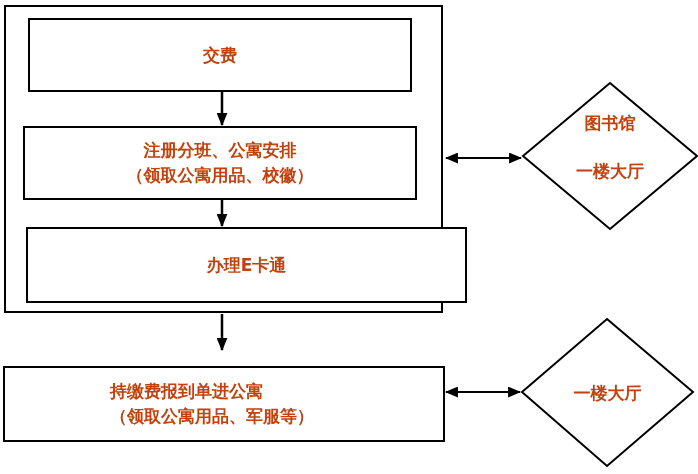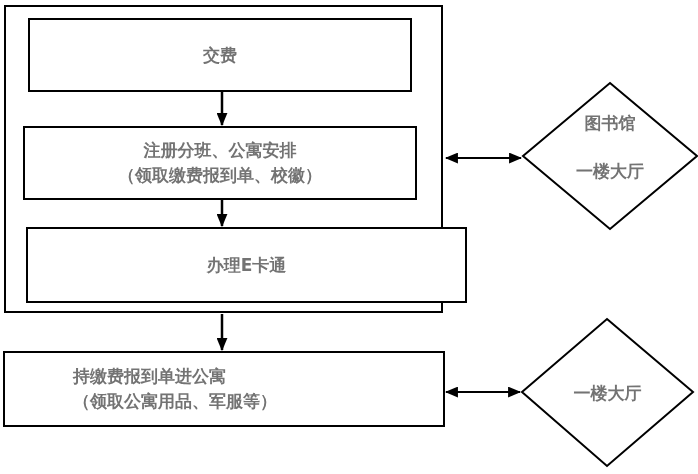--- a/index.html
+++ b/index.html
@@ -5,21 +5,21 @@
   html, body {
     margin: 0;
     padding: 0;
     background: #ffffff;
   }
   .canvas {
     position: relative;
     width: 698px;
     height: 474px;
     background: #ffffff;
-    color: #737373;
+    color: #c2410c;
     font-family: "DejaVu Sans", sans-serif;
     font-weight: 700;
     overflow: hidden;
   }
   .outer-container {
     position: absolute;
     left: 4px;
     top: 5px;
     width: 439px;
     height: 308px;
@@ -37,24 +37,24 @@
     align-items: center;
     justify-content: center;
     text-align: center;
     font-size: 17px;
     line-height: 25px;
   }
   #step-box-1 { left: 28px; top: 18px;  width: 384px; height: 74px; }
   #step-box-2 { left: 23px; top: 126px; width: 394px; height: 74px; }
   #step-box-3 { left: 26px; top: 227px; width: 441px; height: 76px; }
   #step-box-4 {
-    left: 3px; top: 351px; width: 442px; height: 76px;
+    left: 3px; top: 366px; width: 442px; height: 76px;
     align-items: flex-start;
     text-align: left;
-    padding-left: 68px;
+    padding-left: 105px;
   }
   .connectors {
     position: absolute;
     left: 0;
     top: 0;
     width: 698px;
     height: 474px;
     pointer-events: none;
   }
   .diamond-shape {
@@ -84,21 +84,21 @@
 <div class="canvas">
 
   <div class="outer-container"></div>
 
   <div class="step-box" id="step-box-1">
     <div class="txt-line">交费</div>
   </div>
 
   <div class="step-box" id="step-box-2">
     <div class="txt-line">注册分班、公寓安排</div>
-    <div class="txt-line">（领取缴费报到单、校徽）</div>
+    <div class="txt-line">（领取公寓用品、校徽）</div>
   </div>
 
   <div class="step-box" id="step-box-3">
     <div class="txt-line">办理E卡通</div>
   </div>
 
   <div class="step-box" id="step-box-4">
     <div class="txt-line">持缴费报到单进公寓</div>
     <div class="txt-line">（领取公寓用品、军服等）</div>
   </div>

